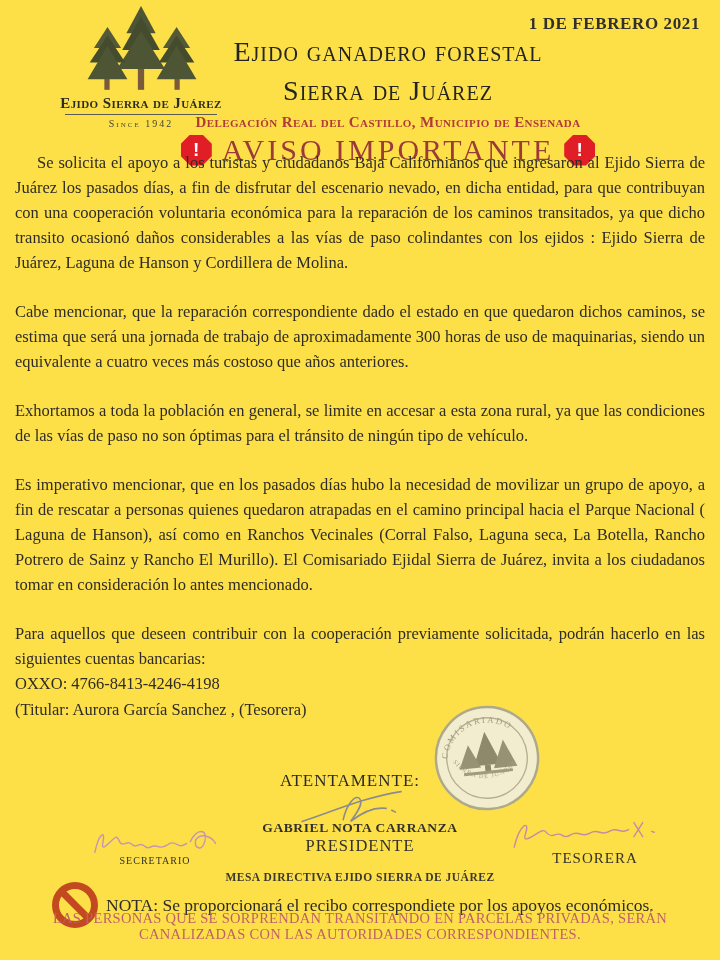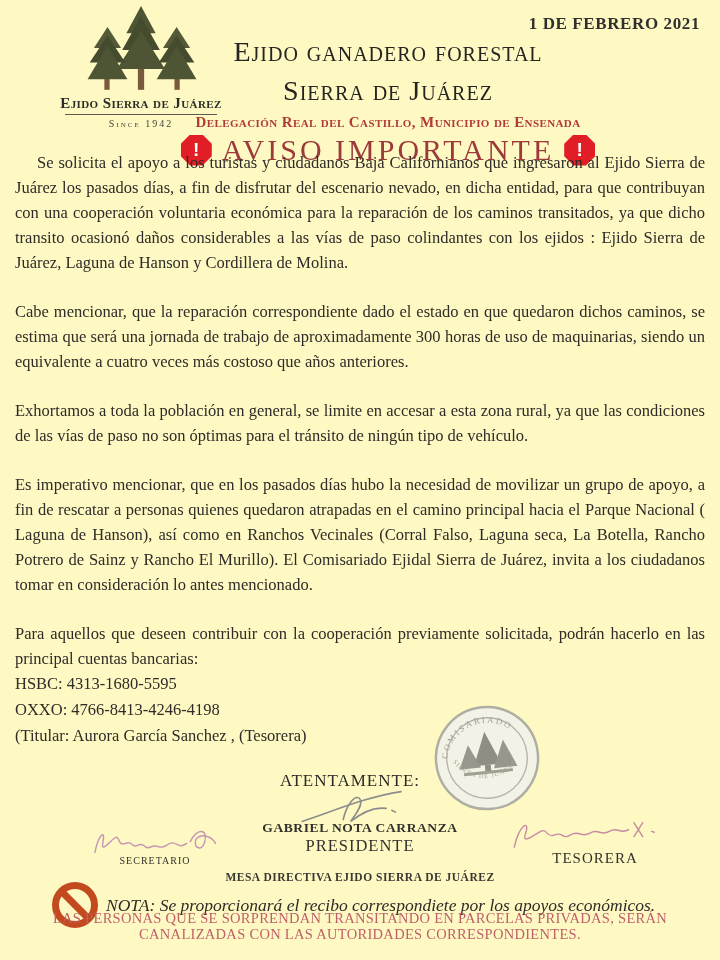--- a/index.html
+++ b/index.html
@@ -1,19 +1,19 @@
 <!DOCTYPE html>
 <html><head>
 <meta charset="utf-8">
 <style>
   * { margin:0; padding:0; box-sizing:border-box; }
   html,body { background:#e9e9e7; }
   .page {
     position:relative; width:720px; height:960px; margin:0 auto;
-    background:#fef9c3; overflow:hidden;
+    background:#fde047; overflow:hidden;
     font-family:"Liberation Serif", serif; color:#2e2b28;
   }
   
   .date {
     position:absolute; top:14px; right:20px;
     font-size:17px; font-weight:bold; letter-spacing:.6px; color:#30302e;
   }
   .logo { position:absolute; top:4px; left:55px; width:172px; text-align:center; }
   .logo-title { font-variant:small-caps; font-size:15px; font-weight:600; letter-spacing:.4px; color:#2c2c28; margin-top:1px; }
   .logo-rule { border-top:1.5px solid #5a5a50; margin:2px 10px 3px 10px; }
@@ -45,21 +45,21 @@
   .atentamente { position:absolute; top:771px; left:0; width:700px; text-align:center; font-size:17px; letter-spacing:1px; color:#2c2a26; }
   .sig-president { position:absolute; top:786px; left:290px; }
   .president-name { position:absolute; top:820px; left:0; width:720px; text-align:center; font-size:13.5px; font-weight:bold; letter-spacing:.6px; color:#33312d; }
   .president-role { position:absolute; top:836px; left:0; width:720px; text-align:center; font-size:16.5px; letter-spacing:1px; color:#33312d; }
   .sig-secretary { position:absolute; top:820px; left:82px; }
   .secretary-role { position:absolute; top:855px; left:80px; width:150px; text-align:center; font-size:10px; letter-spacing:1px; color:#33312d; }
   .sig-treasurer { position:absolute; top:812px; left:498px; }
   .treasurer-role { position:absolute; top:850px; left:520px; width:150px; text-align:center; font-size:15px; letter-spacing:1px; color:#33312d; }
   .board-line { position:absolute; top:871px; left:0; width:720px; text-align:center; font-size:11.5px; font-weight:bold; letter-spacing:.5px; color:#3a3833; }
   
-  .note-row { position:absolute; top:882px; left:52px; display:flex; align-items:center; gap:8px;font-style:italic; }
+  .note-row { position:absolute; top:882px; left:52px; display:flex; align-items:center; gap:8px; }
   .prohibit {
     width:46px; height:46px; border:7px solid #c24a1e; border-radius:50%;
     position:relative; flex:0 0 auto; background:transparent;
   }
   .prohibit span {
     position:absolute; top:50%; left:-3px; right:-3px; height:7px;
     background:#c24a1e; transform:translateY(-50%) rotate(45deg);
   }
   .note-text { font-size:17.5px; color:#2e2b28; }
   .warning {
@@ -110,22 +110,21 @@
           <span>!</span>
         </span>
     </div>
   </div>
 
   <div class="body">
     <p class="indent">Se solicita el apoyo a  los turistas y ciudadanos Baja Californianos  que ingresaron al Ejido Sierra de Juárez  los pasados días, a fin de disfrutar del escenario nevado, en dicha entidad, para que contribuyan con una cooperación voluntaria económica para la reparación de los caminos transitados, ya que dicho transito  ocasionó daños considerables a las vías de paso colindantes con los ejidos : Ejido Sierra de Juárez, Laguna de Hanson y Cordillera de Molina.</p>
     <p>Cabe mencionar, que la reparación correspondiente dado el estado en que quedaron dichos caminos, se estima que será una jornada de trabajo de aproximadamente 300 horas de uso de maquinarias, siendo un equivalente a cuatro veces más costoso que años anteriores.</p>
     <p>Exhortamos a toda la población en general, se limite en accesar a esta zona rural,  ya que las condiciones de las vías de paso no son óptimas para el tránsito de ningún tipo de vehículo.</p>
     <p>Es imperativo mencionar, que en los pasados días hubo la necesidad de movilizar un grupo de apoyo, a fin de rescatar a personas quienes quedaron atrapadas en el camino principal hacia el Parque Nacional ( Laguna de Hanson), así como en Ranchos  Vecinales  (Corral Falso, Laguna seca, La Botella, Rancho Potrero de Sainz y Rancho El Murillo). El Comisariado Ejidal Sierra de Juárez, invita a los ciudadanos tomar en consideración lo antes mencionado.</p>
-    <p class="tight">Para aquellos que deseen contribuir con la cooperación previamente solicitada, podrán hacerlo en las  principal cuentas bancarias:</p>
-    <div class="account">HSBC: 4313-1680-5595</div>
+    <p class="tight">Para aquellos que deseen contribuir con la cooperación previamente solicitada, podrán hacerlo en las  siguientes cuentas bancarias:</p>
     <div class="account">OXXO: 4766-8413-4246-4198</div>
     <div class="account">(Titular: Aurora García Sanchez , (Tesorera)</div>
   </div>
 
   <svg class="seal" width="108" height="108" viewBox="0 0 110 110">
     <circle cx="55" cy="55" r="52" fill="#f1f1ee" stroke="#9e9e9c" stroke-width="2.5"></circle>
     <circle cx="55" cy="55" r="41" fill="none" stroke="#a6a6a4" stroke-width="1.4"></circle>
     <g fill="#777774">
       <polygon points="55,28 41,62 69,62"></polygon>
       <polygon points="37,40 26,64 48,64" fill="#82827f"></polygon>

